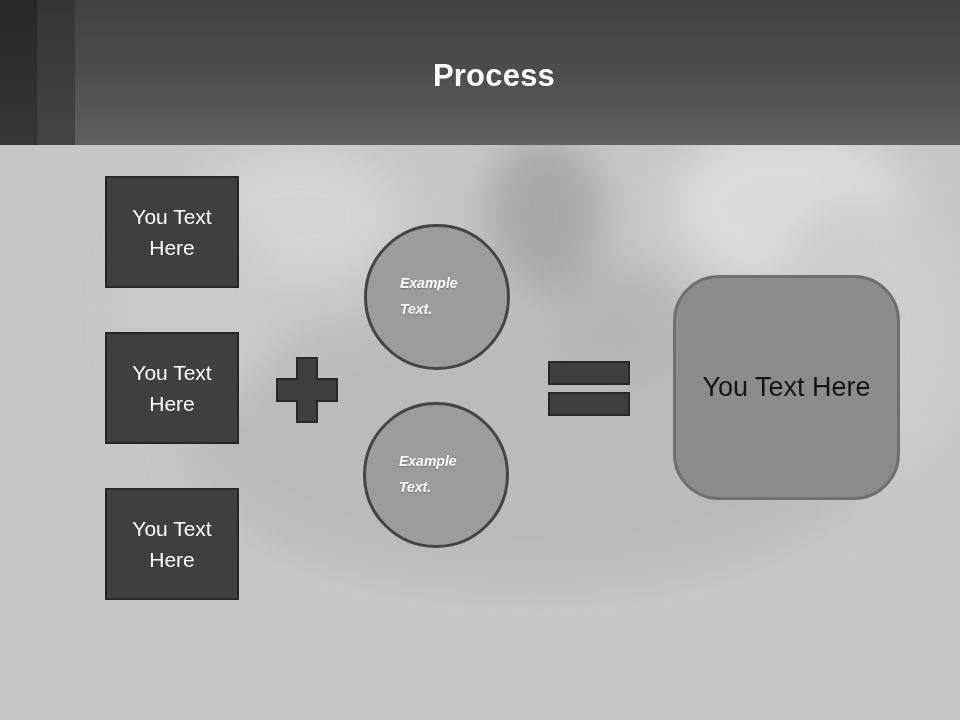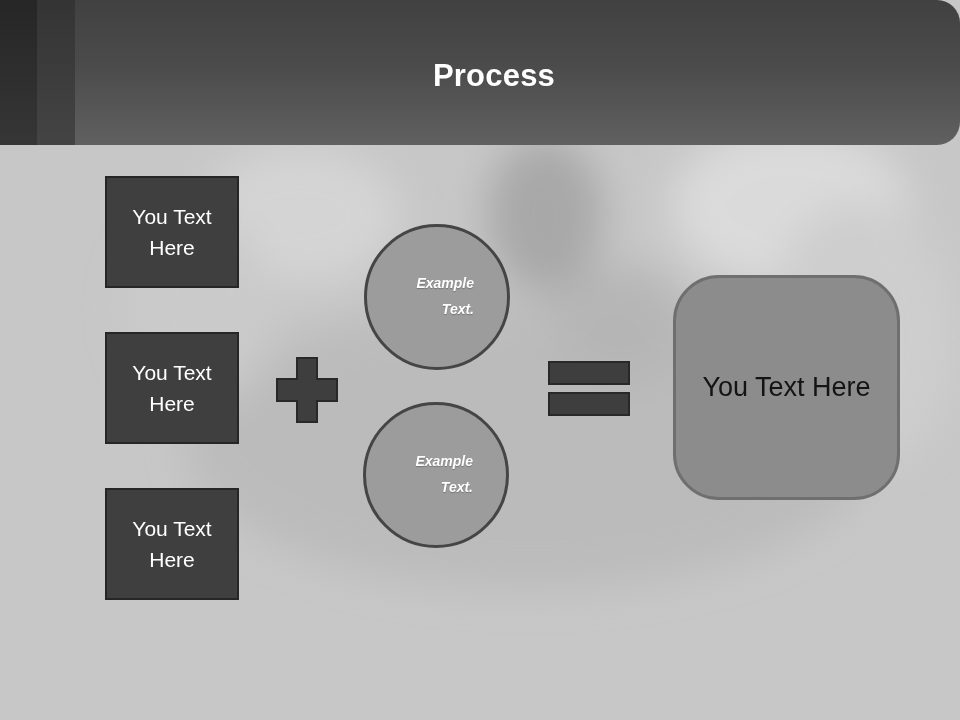--- a/index.html
+++ b/index.html
@@ -13,21 +13,20 @@
     width: 960px; height: 720px;
     overflow: hidden;
     background: #c7c7c7;
   }
 
   
   .header {
     position: absolute; top: 0; left: 0;
     width: 960px; height: 145px;
     background: linear-gradient(to bottom, #414141 0%, #4b4b4b 45%, #606060 100%);
-    border-radius: 23px;
   }
   .stripe-1 {
     position: absolute; top: 0; left: 0;
     width: 37px; height: 145px;
     background: linear-gradient(to bottom, #262626, #363636);
   }
   .stripe-2 {
     position: absolute; top: 0; left: 37px;
     width: 38px; height: 145px;
     background: linear-gradient(to bottom, #343434, #444444);
@@ -80,21 +79,21 @@
 
   
   .example-circle {
     position: absolute;
     width: 146px; height: 146px;
     border-radius: 50%;
     background: #9c9c9c;
     border: 3px solid #454545;
     box-sizing: border-box;
     display: flex; align-items: center; justify-content: center;
-    text-align: right;
+    text-align: left;
     color: #ffffff;
     font-weight: bold;
     font-style: italic;
     font-size: 14px;
     line-height: 1.85;
     text-shadow: 0 1px 1px rgba(0,0,0,0.25);
   }
   .example-circle .wrap { width: 74px; }
   .example-circle.c1 { left: 364px; top: 224px; }
   .example-circle.c2 { left: 363px; top: 402px; }

